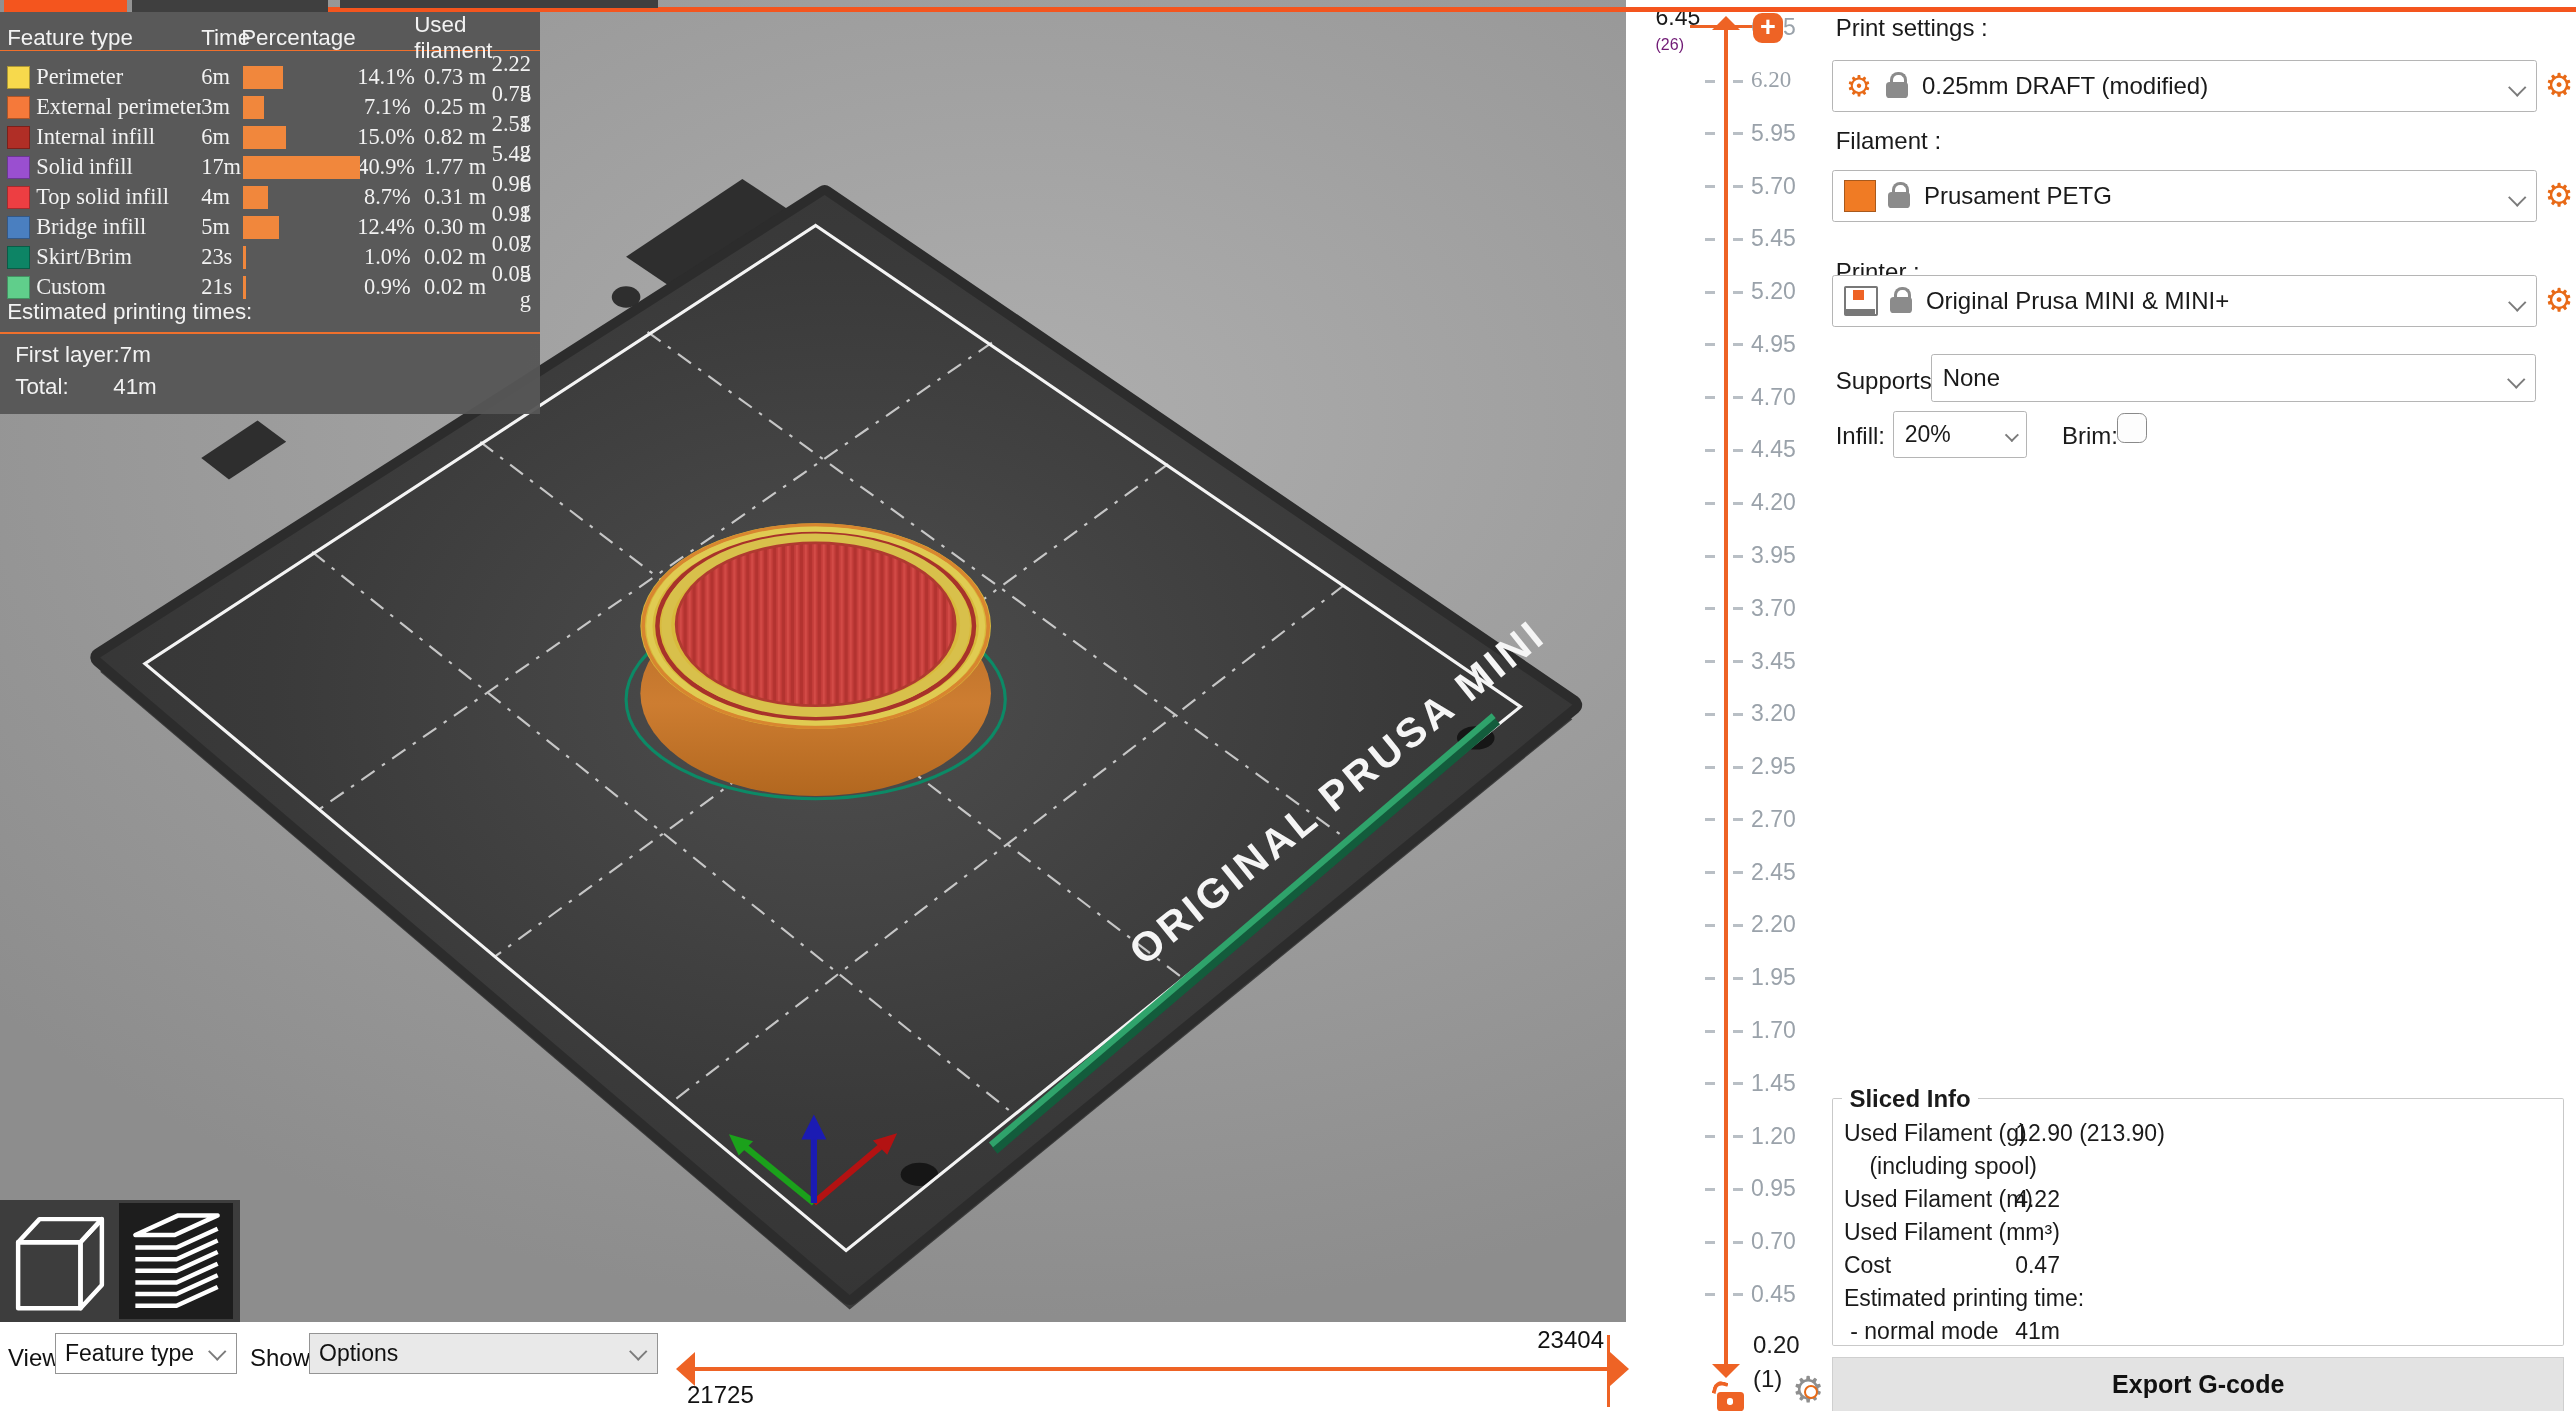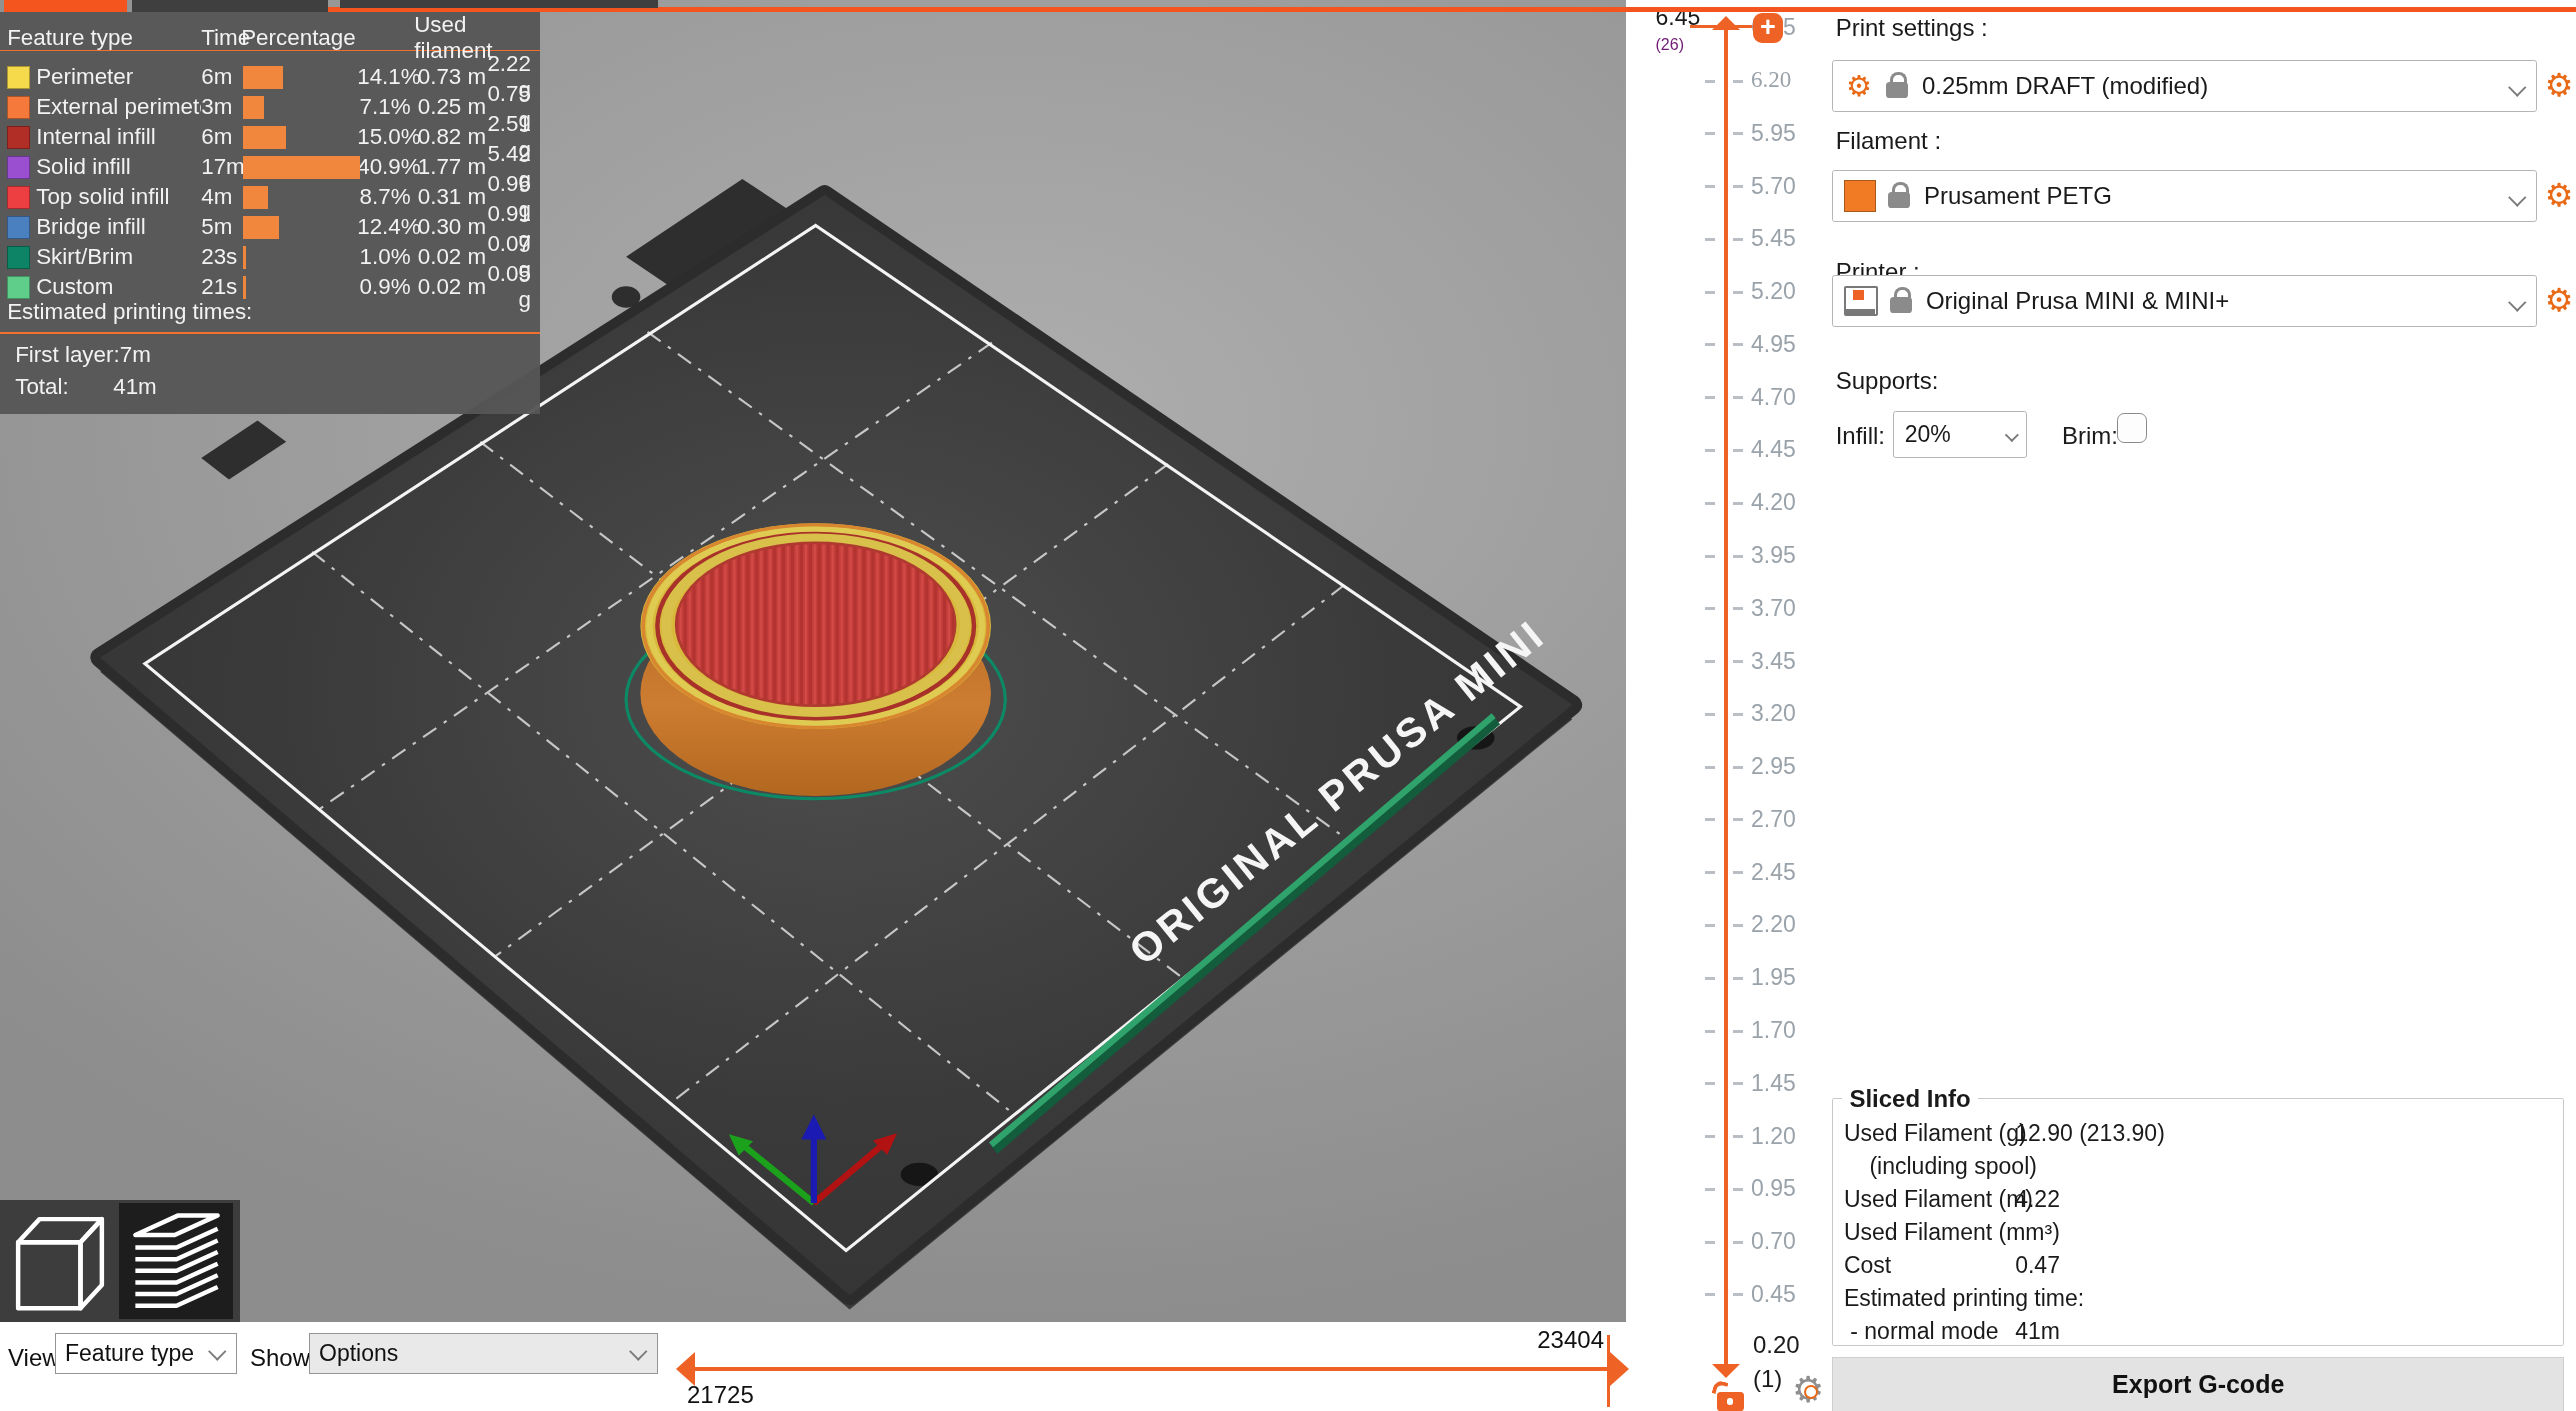--- a/index.html
+++ b/index.html
@@ -22,21 +22,21 @@
   
   .legend { position:absolute; left:0; top:11.6px; width:540px; background:rgba(86,86,86,0.96);
     color:#f2f2f2; font-size:22.4px; z-index:10; padding-bottom:10.7px; }
   .lg-grid { display:grid; grid-template-columns:29px 165px 40px 116px 57px 72px 52px; align-items:center; padding-left:7.2px; }
   .lg-header { height:38px; }
   .lg-header .h-feature { grid-column:1 / span 2; }
   .lg-header .h-time { grid-column:3; }
   .lg-header .h-pct { grid-column:4 / span 2; }
   .lg-header .h-used { grid-column:6 / span 2; }
   .lg-sep { height:1.8px; background:#f0702c; margin:0; }
-  .lg-row { height:30px; }
+  .lg-row { height:30px;font-family:Liberation Serif, serif; }
   .lg-swatch { width:23px; height:23px; border:0.9px solid rgba(0,0,0,.3); }
   .lg-label { white-space:nowrap; overflow:hidden; }
   .lg-barwrap { height:23px; position:relative; }
   .lg-bar { position:absolute; left:1.8px; top:0; height:23px; background:#f1873c; }
   .lg-pct { text-align:right; padding-right:3.6px; }
   .lg-m { text-align:right; }
   .lg-g { text-align:right; padding-right:7.2px; }
   .lg-est { padding:7.2px 0 7.2px 7.2px; }
   .lg-times { padding:5.4px 0 0 7.2px; line-height:32px; }
   .lg-times .tl { display:inline-block; min-width:98px;margin-left:8px; }
@@ -483,20 +483,24 @@
     <div class="p-label" style="top:234px;margin-top:24px;">Printer :</div>
     <div class="combo" style="top:275px;">
       <span class="printer-ic"></span>
       <span class="lock"></span>
       <span class="txt">Original Prusa MINI &amp; MINI+</span>
       <span class="chev"></span>
     </div>
     <span class="gear side-gear" style="top:284px;">⚙</span>
 
     <div class="p-label" style="top:367px;">Supports:</div>
+    <div class="sup-combo" style="top:354px;">
+      <span>None</span>
+      <span class="chev"></span>
+    </div>
 
     <div class="p-label" style="top:422px;">Infill:</div>
     <div class="inf-combo" style="top:411px;">
       <span>20%</span>
       <span class="chev"></span>
     </div>
     <div class="p-label" style="top:422px; left:237px;">Brim:</div>
     <div class="brim-check" style="top:413px;"></div>
 
     <div class="sliced">

